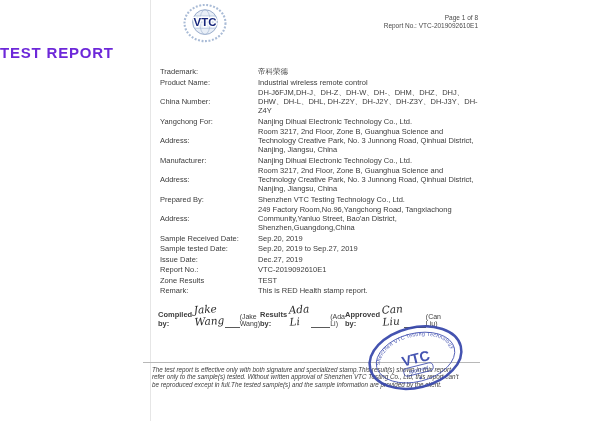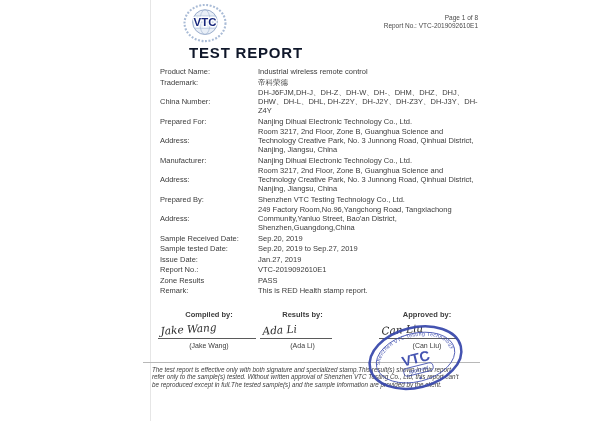--- a/index.html
+++ b/index.html
@@ -16,40 +16,40 @@
 
   .logo{position:absolute;left:182px;top:4px;}
 
   .header-right{
     position:absolute;top:14px;right:122px;
     text-align:right;font-size:6.5px;line-height:8px;color:#4a4a4a;
   }
 
   .title{
     position:absolute;top:44px;left:0;width:492px;
-    text-align:center;font-size:15px;font-weight:bold;
-    letter-spacing:0.8px;color:#0f172a;
+    text-align:left;font-size:15px;font-weight:bold;
+    letter-spacing:0.8px;color:#6d28d9;
   }
 
   .report-table{
     position:absolute;left:160px;top:67px;width:320px;
     display:flex;flex-direction:column;gap:1.5px;
   }
   .row{display:flex;align-items:center;}
   .row .label{width:98px;flex:none;font-size:7.5px;line-height:9px;color:#3c3c3c;}
   .row .value{flex:1;font-size:7.5px;line-height:9px;color:#3c3c3c;}
 
   .signatures{
     position:absolute;left:158px;top:310px;width:326px;
     display:flex;
   }
-  .sig-col{display:flex;flex-direction:column;text-align:center;}
+  .sig-col{display:flex;flex-direction:row;}
   .sig-col.c1{width:102px;}
   .sig-col.c2{width:85px;}
-  .sig-col.c3{width:96px;margin-left:34px;}
+  .sig-col.c3{width:96px;}
   .sig-role{font-size:7.5px;font-weight:bold;color:#3c3c3c;}
   .sig-script{
     height:18px;display:flex;align-items:flex-end;
     font-family:"DejaVu Serif", serif;font-style:italic;
     font-size:10.5px;color:#2a2a2a;
     transform:rotate(-4deg);transform-origin:left bottom;
     padding-left:3px;
   }
   .sig-line{border-bottom:1px solid #5a5a5a;margin-top:1px;}
   .c1 .sig-line{width:98px;}
@@ -90,33 +90,33 @@
 
   <div class="header-right">
     <div>Page 1 of 8</div>
     <div>Report No.: VTC-2019092610E1</div>
   </div>
 
   <div class="title">TEST REPORT</div>
 
   <div class="report-table">
     <div class="row">
+        <div class="label">Trademark:</div>
+        <div class="value">帝科荣德</div>
+      </div>
+    <div class="row">
         <div class="label">Product Name:</div>
         <div class="value">Industrial wireless remote control</div>
       </div>
     <div class="row">
-        <div class="label">Trademark:</div>
-        <div class="value">帝科荣德</div>
-      </div>
-    <div class="row">
         <div class="label">China Number:</div>
         <div class="value">DH-J6FJM,DH-J、DH-Z、DH-W、DH-、DHM、DHZ、DHJ、DHW、DH-L、DHL, DH-Z2Y、DH-J2Y、DH-Z3Y、DH-J3Y、DH-Z4Y</div>
       </div>
     <div class="row">
-        <div class="label">Prepared For:</div>
+        <div class="label">Yangchong For:</div>
         <div class="value">Nanjing Dihuai Electronic Technology Co., Ltd.</div>
       </div>
     <div class="row">
         <div class="label">Address:</div>
         <div class="value">Room 3217, 2nd Floor, Zone B, Guanghua Science and Technology Creative Park, No. 3 Junnong Road, Qinhuai District, Nanjing, Jiangsu, China</div>
       </div>
     <div class="row">
         <div class="label">Manufacturer:</div>
         <div class="value">Nanjing Dihuai Electronic Technology Co., Ltd.</div>
       </div>
@@ -135,29 +135,29 @@
     <div class="row">
         <div class="label">Sample Received Date:</div>
         <div class="value">Sep.20, 2019</div>
       </div>
     <div class="row">
         <div class="label">Sample tested Date:</div>
         <div class="value">Sep.20, 2019 to Sep.27, 2019</div>
       </div>
     <div class="row">
         <div class="label">Issue Date:</div>
-        <div class="value">Jan.27, 2019</div>
+        <div class="value">Dec.27, 2019</div>
       </div>
     <div class="row">
         <div class="label">Report No.:</div>
         <div class="value">VTC-2019092610E1</div>
       </div>
     <div class="row">
         <div class="label">Zone Results</div>
-        <div class="value">PASS</div>
+        <div class="value">TEST</div>
       </div>
     <div class="row">
         <div class="label">Remark:</div>
         <div class="value">This is RED Health stamp report.</div>
       </div>
   </div>
 
   <div class="signatures">
     <div class="sig-col c1">
       <div class="sig-role">Compiled by:</div>

